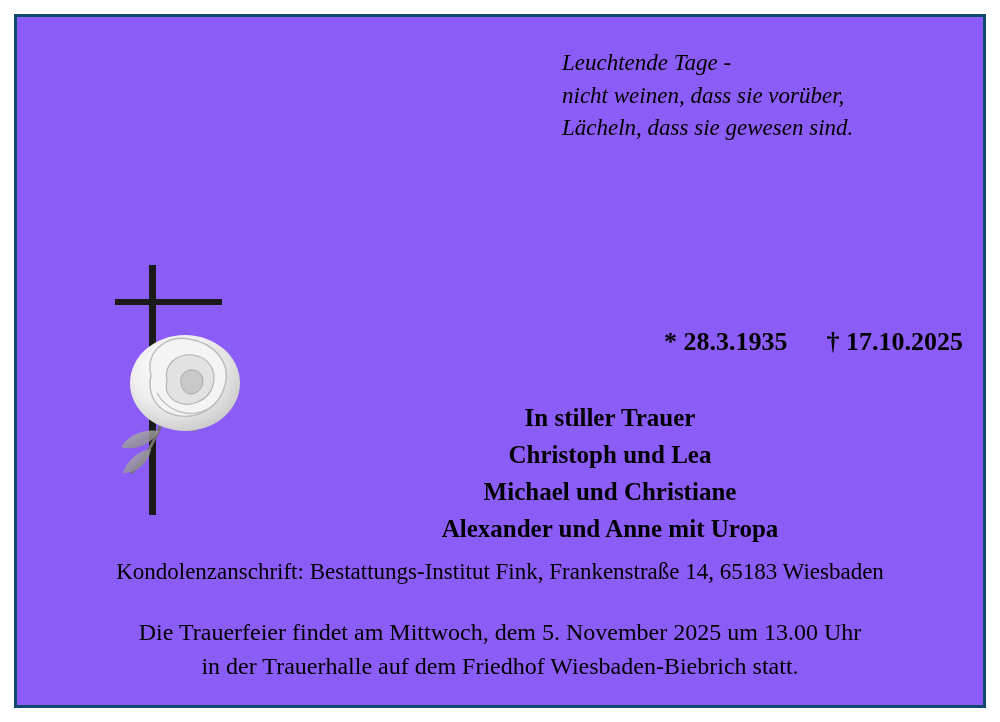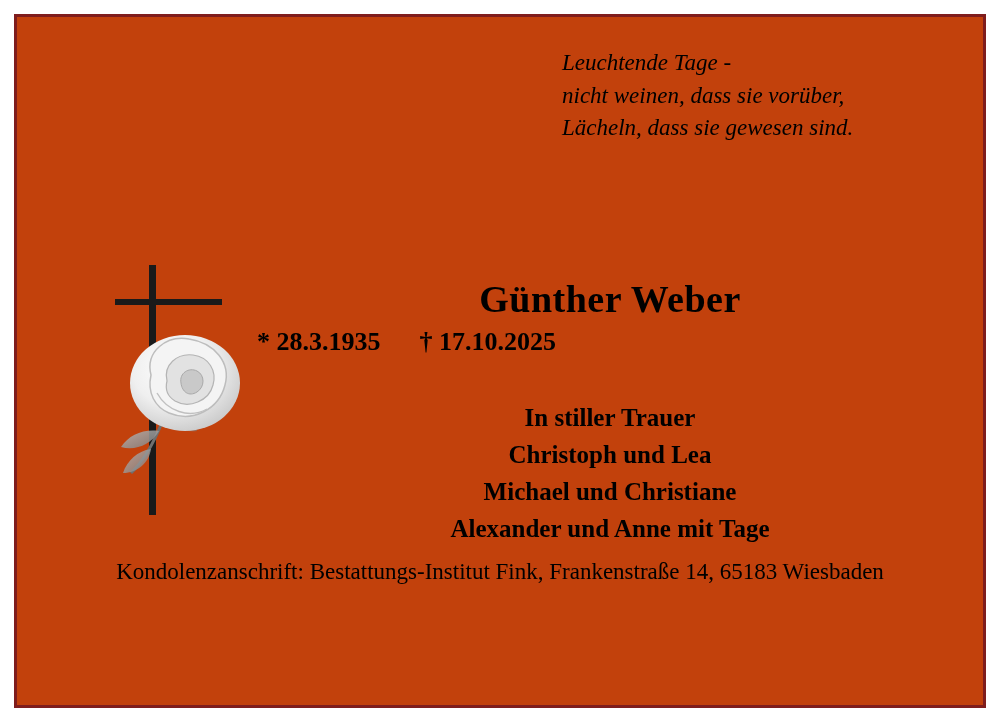--- a/index.html
+++ b/index.html
@@ -20,22 +20,22 @@
     width: 1000px;
     height: 722px;
     padding: 14px;
     background: #ffffff;
   }
   .notice-frame {
     position: relative;
     box-sizing: border-box;
     width: 100%;
     height: 100%;
-    border: 3px solid #7f1d1d;
-    background: #c2410c;
+    border: 3px solid #0c4a6e;
+    background: #8b5cf6;
     overflow: hidden;
     padding-left: 20px;
   }
   .verse {
     position: absolute;
     left: 545px;
     top: 30px;
     font-style: italic;
     font-size: 23px;
     line-height: 1.42;
@@ -60,21 +60,21 @@
     text-align: center;
     font-size: 38px;
     font-weight: bold;
     letter-spacing: 0.5px;
   }
   .dates {
     position: absolute;
     left: 240px;
     right: 20px;
     top: 310px;
-    text-align: left;
+    text-align: right;
     font-size: 26px;
     font-weight: bold;
   }
   .dates .sep {
     display: inline-block;
     width: 26px;
   }
   .mourners {
     position: absolute;
     left: 240px;
@@ -154,32 +154,33 @@
         <path d="M72 176 C84 176, 96 184, 100 196 C86 198, 74 190, 72 176 Z" fill="url(#leafGrad)" opacity="0.6"></path>
 
         <ellipse cx="88" cy="148" rx="55" ry="48" fill="url(#petalGrad)"></ellipse>
         <path d="M54 140 C48 116, 70 100, 92 104 C118 108, 134 128, 128 150 C122 174, 96 188, 72 178 C58 172, 50 158, 54 140 Z" fill="#f4f4f4" stroke="#bdbdbd" stroke-width="1.5"></path>
         <path d="M70 146 C66 130, 80 118, 96 120 C112 122, 120 136, 116 150 C112 166, 92 174, 78 166 C70 161, 68 154, 70 146 Z" fill="#e2e2e2" stroke="#b4b4b4" stroke-width="1.2"></path>
         <path d="M84 148 C82 138, 92 132, 100 136 C108 140, 108 152, 100 157 C92 162, 85 157, 84 148 Z" fill="#c9c9c9" stroke="#a9a9a9" stroke-width="1"></path>
         <path d="M60 158 C70 176, 92 184, 110 174" stroke="#c0c0c0" stroke-width="1.4" fill="none"></path>
       </svg>
     </div>
 
-    <div class="deceased-name">Günther Weber</div>
 
     <div class="dates">
       <span>* 28.3.1935</span>
       <span class="sep"></span>
       <span>† 17.10.2025</span>
     </div>
 
     <div class="mourners">
       <div class="lead">In stiller Trauer</div>
       <div class="names">Christoph und Lea
 Michael und Christiane
-Alexander und Anne mit Tage</div>
+Alexander und Anne mit Uropa</div>
     </div>
 
     <div class="condolence">Kondolenzanschrift: Bestattungs-Institut Fink, Frankenstraße 14, 65183 Wiesbaden</div>
 
+    <div class="ceremony">Die Trauerfeier findet am Mittwoch, dem 5. November 2025 um 13.00 Uhr
+in der Trauerhalle auf dem Friedhof Wiesbaden-Biebrich statt.</div>
 
   </div>
 </div>
 
 </body></html>

